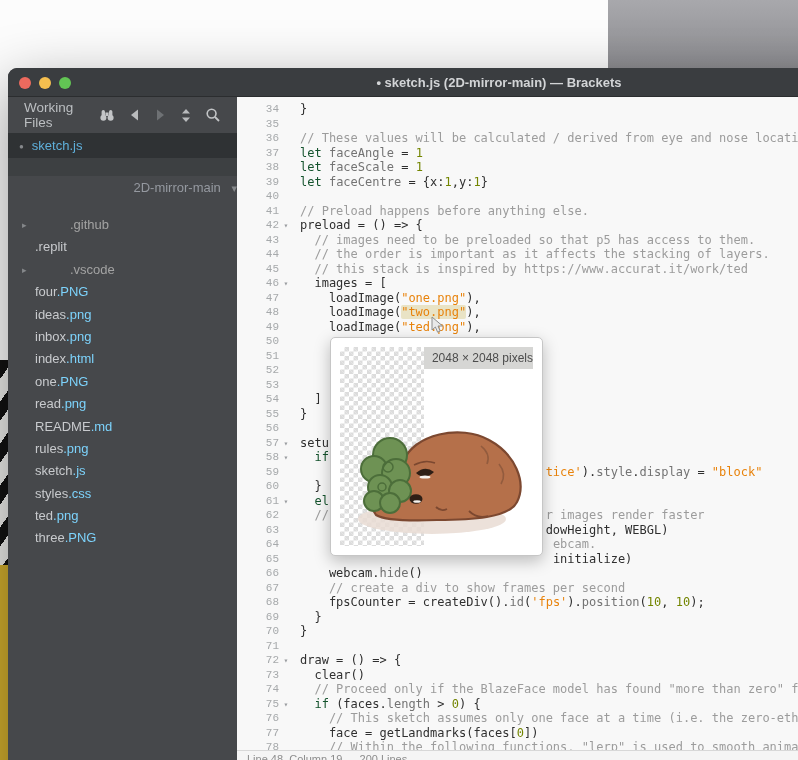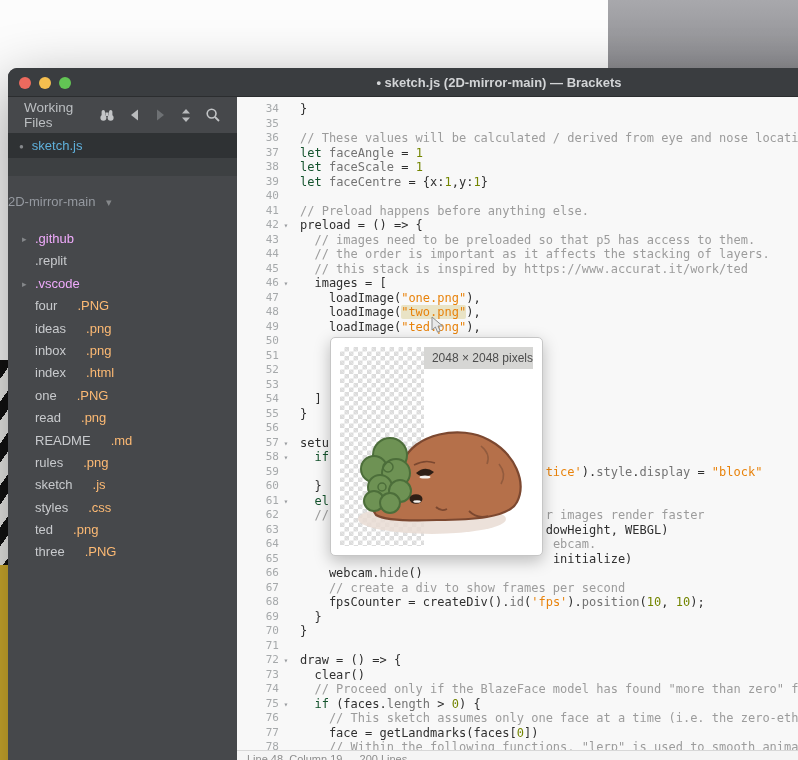--- a/index.html
+++ b/index.html
@@ -32,36 +32,36 @@
   
   .sidebar { flex:none; width:229px; background:#46484b; color:#c8cacd; font-size:13px; }
   .wf-toolbar { height:36px; display:flex; align-items:center; padding:0 16px; }
   .wf-label { color:#bcbfc2; font-size:13.5px; margin-right:auto; }
   .wf-icons { display:flex; align-items:center; gap:13px; }
   .wf-icons svg { display:block; }
   .wf-file-row { height:25px; background:#2f3234; display:flex; align-items:center;
     padding-left:11px; color:#5fb0dc; cursor:default; }
   .dirty-dot::before { content:"●"; font-size:8px; color:#85888b; margin-right:8px; position:relative; top:-1px; }
   .wf-shadow { height:18px; background:#3d4042; }
-  .project-header { margin-top:18px; height:20px; color:#9599a0; }
+  .project-header { margin-top:4px; height:20px; color:#9599a0;text-align:right; }
   .caret-down::after { content:"▾"; margin-left:7px; font-size:11px; color:#85888b; }
   .tree { margin-top:14px; }
   .tree-item { position:relative; height:22.4px; line-height:22.4px; padding-left:27px;
     white-space:nowrap; cursor:default; }
   .tree-item .arrow { position:absolute; left:14px; font-size:9px; color:#85888b; }
   .tree-item .base { color:#c8cacd; }
-  .tree-item.folder .base { color:#f0abfc; }
-  .tree-item .ext { color:#fdba74;margin-left:20px; }
+  .tree-item.folder .base { color:#a3a3a3;margin-left:35px; }
+  .tree-item .ext { color:#7dd3fc; }
 
   
   .editor { position:relative; flex:1; background:#f8f8f8; overflow:hidden; }
   .lines { padding-top:5px; font-family:"DejaVu Sans Mono", monospace; font-size:12px;
     font-weight:500; line-height:14.5px; white-space:pre; color:#2f2f2f; }
   .line { display:flex; height:14.5px; }
-  .gutter { flex:none; width:63px; display:flex; color:#a6a9ab; }
+  .gutter { flex:none; width:63px; display:flex; color:#a6a9ab;font-family:Liberation Mono, monospace; }
   .lnum { width:42px; text-align:right; font-size:11px; }
   .fold { width:14px; text-align:center; font-size:8px; color:#9a9da0; line-height:15px; }
   .code { flex:none; }
   .tk-d { color:#2f2f2f; }
   .tk-k { color:#14532d; }
   .tk-v { color:#737373; }
   .tk-n { color:#738500; }
   .tk-s { color:#e8830c; }
   .tk-c { color:#9c9c9c; font-weight:400; }
   .tk-hl { color:#e8830c; background:#e9e3c5; border-radius:2px; }

